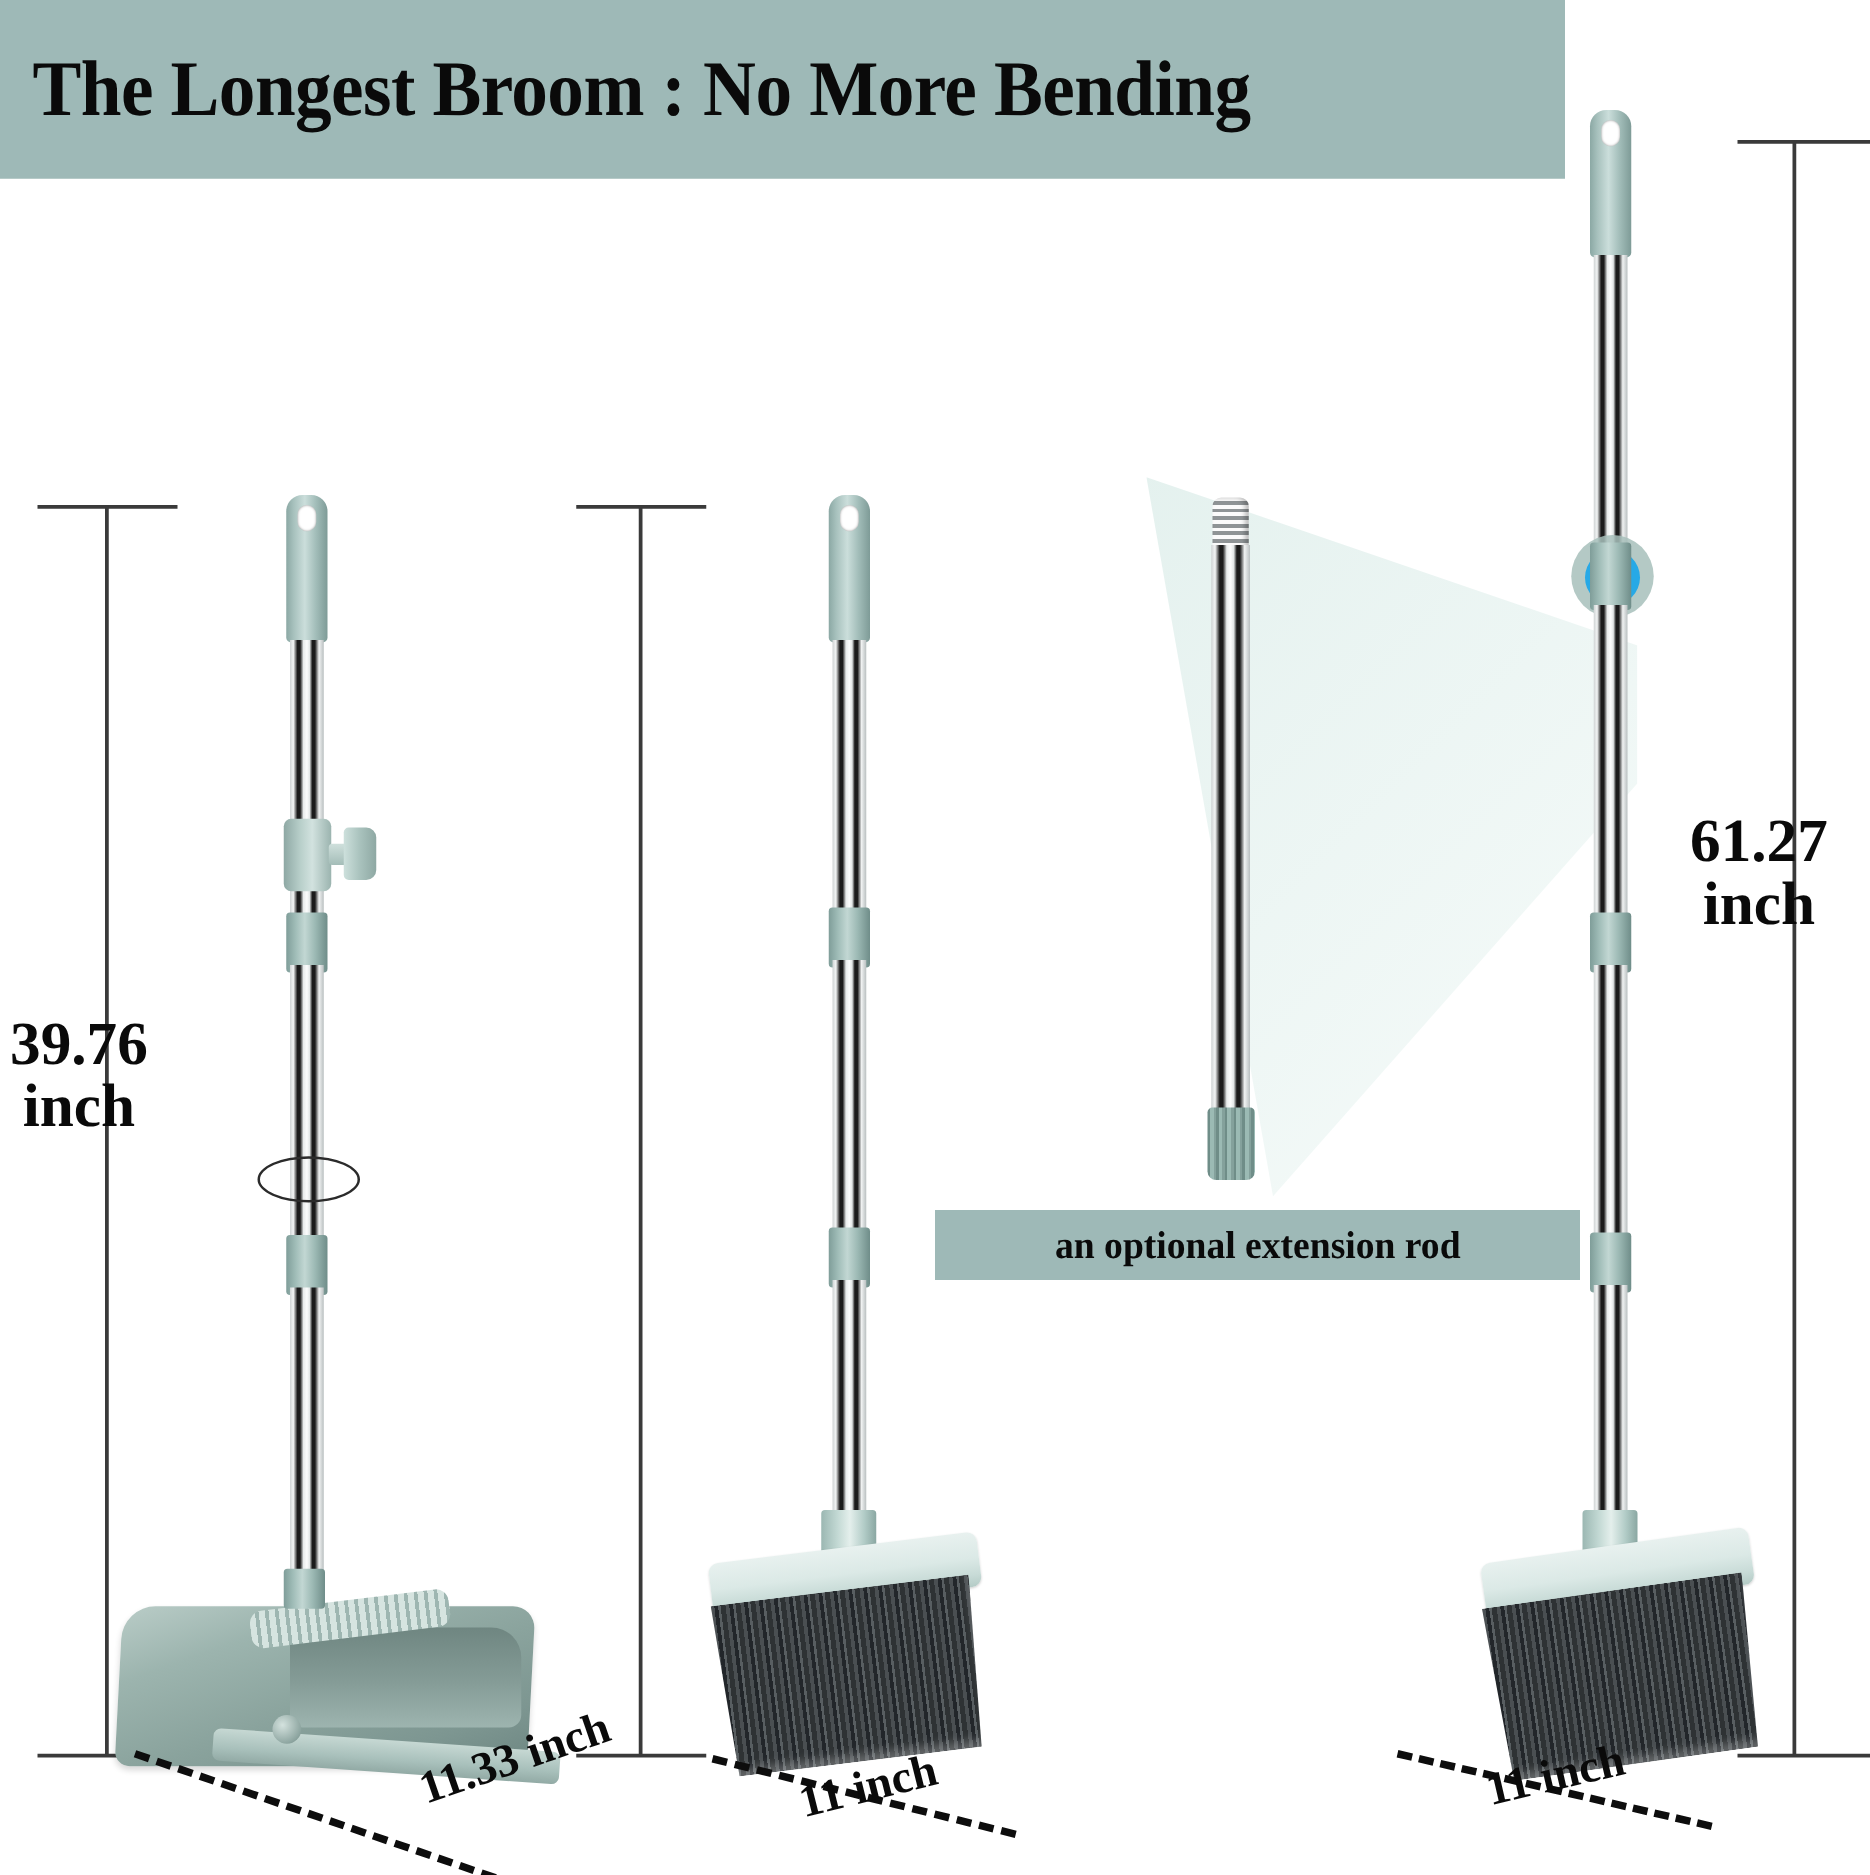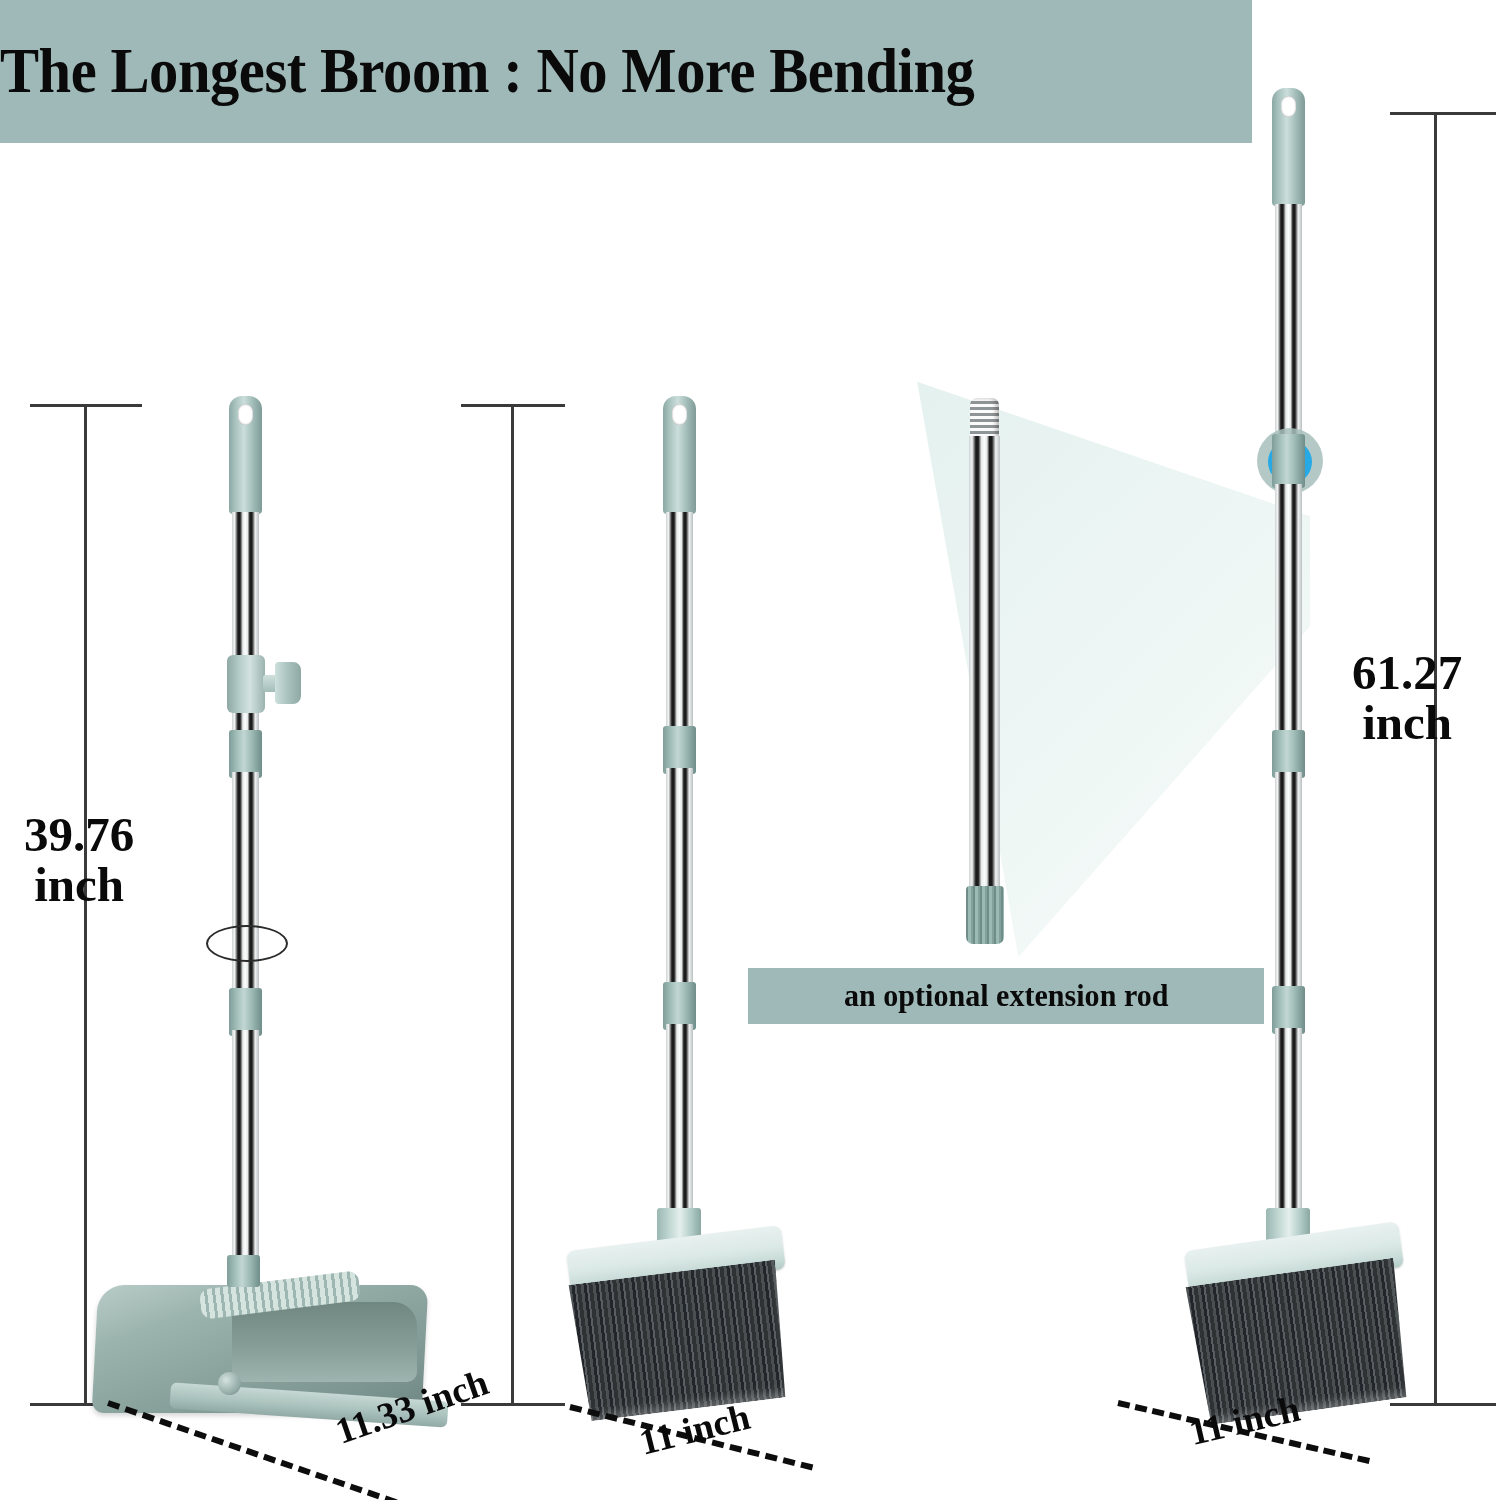--- a/index.html
+++ b/index.html
@@ -23,20 +23,21 @@
     position: absolute;
     background: #9eb9b7;
     display: flex;
     align-items: center;
   }
   #title-banner {
     left: 0px;
     top: 0px;
     width: 1252px;
     height: 143px;
+    padding-left: 26px;
     box-sizing: border-box;
   }
   #title-text {
     font-family: "Liberation Serif", "DejaVu Serif", serif;
     font-weight: bold;
     font-size: 63px;
     line-height: 1;
     color: #0a0a0a;
     letter-spacing: -0.5px;
     transform: scaleX(0.93);
@@ -72,21 +73,21 @@
   }
   .dimlabel {
     position: absolute;
     font-family: "Liberation Serif", "DejaVu Serif", serif;
     font-weight: bold;
     color: #0a0a0a;
     text-align: center;
     line-height: 1.02;
     white-space: nowrap;
   }
-  #label-39 { left: 24px; top: 810px; font-size: 49px; }
+  #label-39 { left: 8px; top: 810px; font-size: 49px; }
   #label-51 { left: 1352px; top: 648px; font-size: 49px; }
 
   .widthlabel {
     position: absolute;
     font-family: "Liberation Serif", "DejaVu Serif", serif;
     font-weight: bold;
     color: #0a0a0a;
     font-size: 37px;
     white-space: nowrap;
   }

